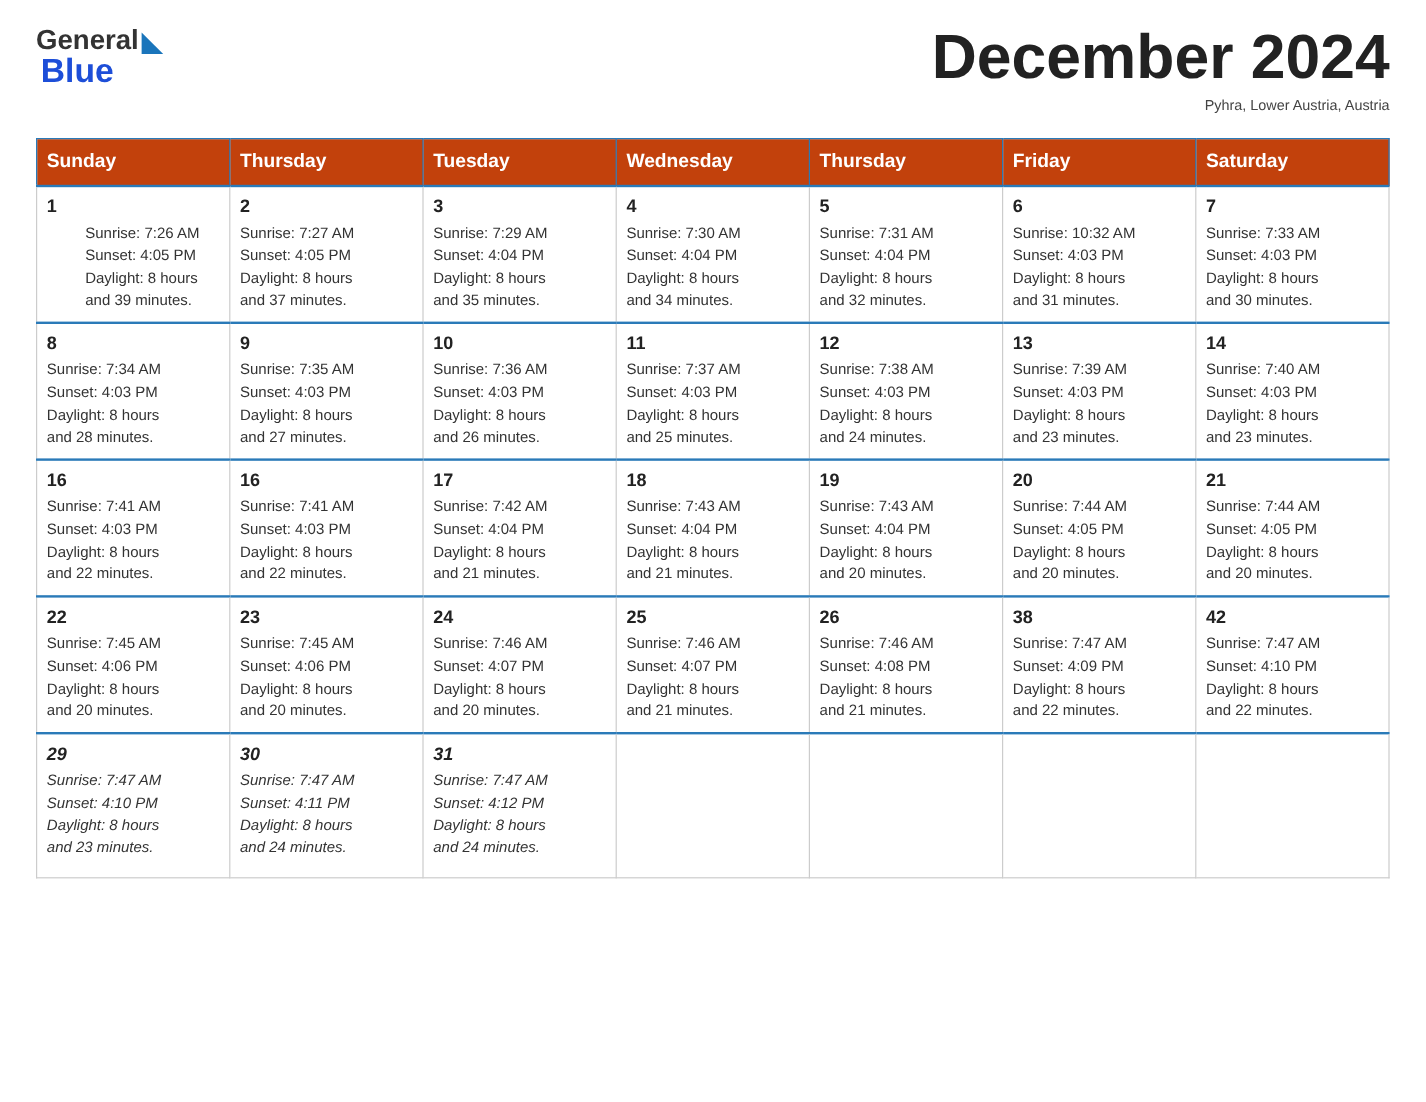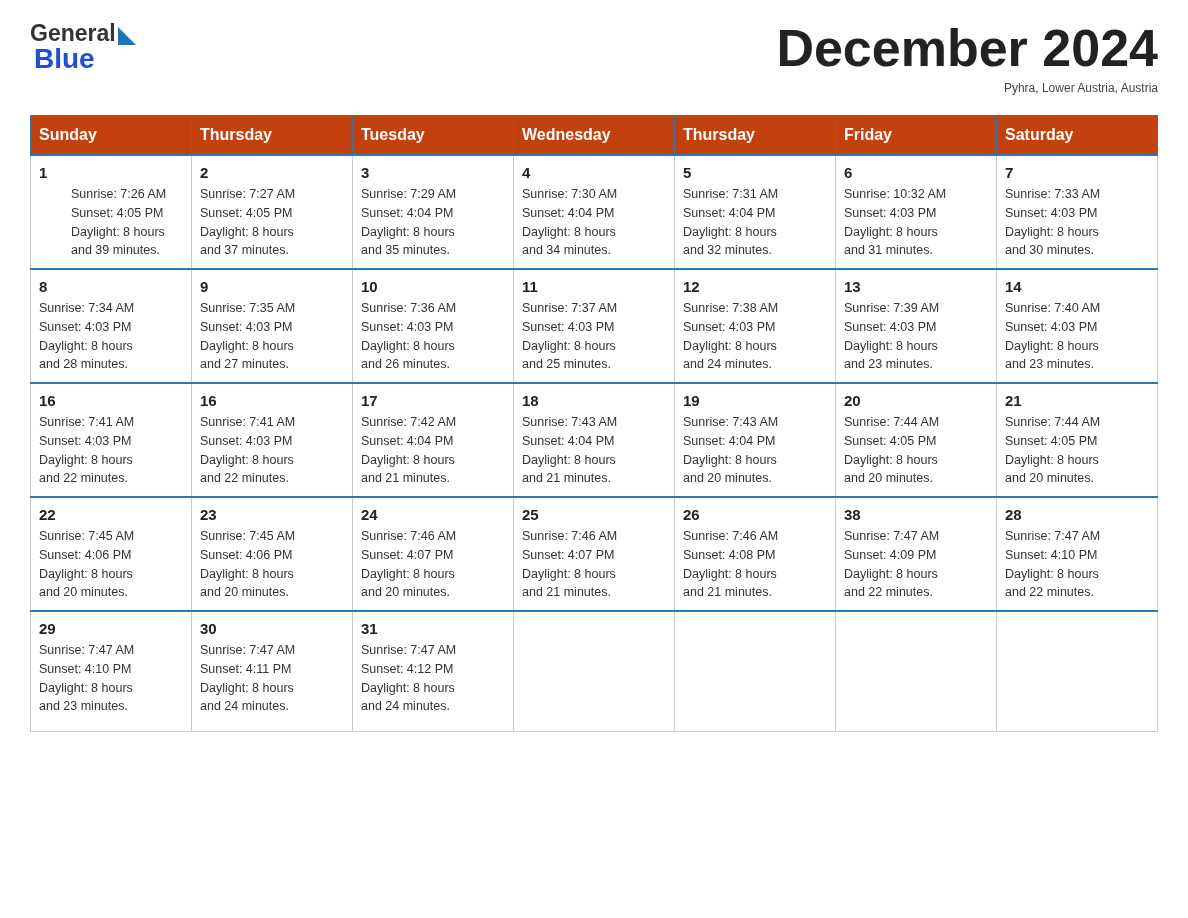--- a/index.html
+++ b/index.html
@@ -95,20 +95,21 @@
       display: block;
       margin-bottom: 4px;
     }
     .day-info {
       font-size: 12.5px;
       line-height: 1.5;
       color: #333;
     }
     tr:last-child td {
       height: 120px;
+      font-style: italic;
     }
   </style>
 </head>
 <body>
 
 <div class="header">
   <div class="logo">
     <div class="logo-top">
       <span class="logo-general">General</span>
       <div class="logo-arrow"></div>
@@ -324,21 +325,21 @@
 and 21 minutes.</div>
         </td>
         <td>
           <span class="day-num">38</span>
           <div class="day-info" style="white-space: pre-line;">Sunrise: 7:47 AM
 Sunset: 4:09 PM
 Daylight: 8 hours
 and 22 minutes.</div>
         </td>
         <td>
-          <span class="day-num">28</span>
+          <span class="day-num">42</span>
           <div class="day-info" style="white-space: pre-line;">Sunrise: 7:47 AM
 Sunset: 4:10 PM
 Daylight: 8 hours
 and 22 minutes.</div>
         </td>
       </tr>
       <tr>
         <td>
           <span class="day-num">29</span>
           <div class="day-info" style="white-space: pre-line;">Sunrise: 7:47 AM

